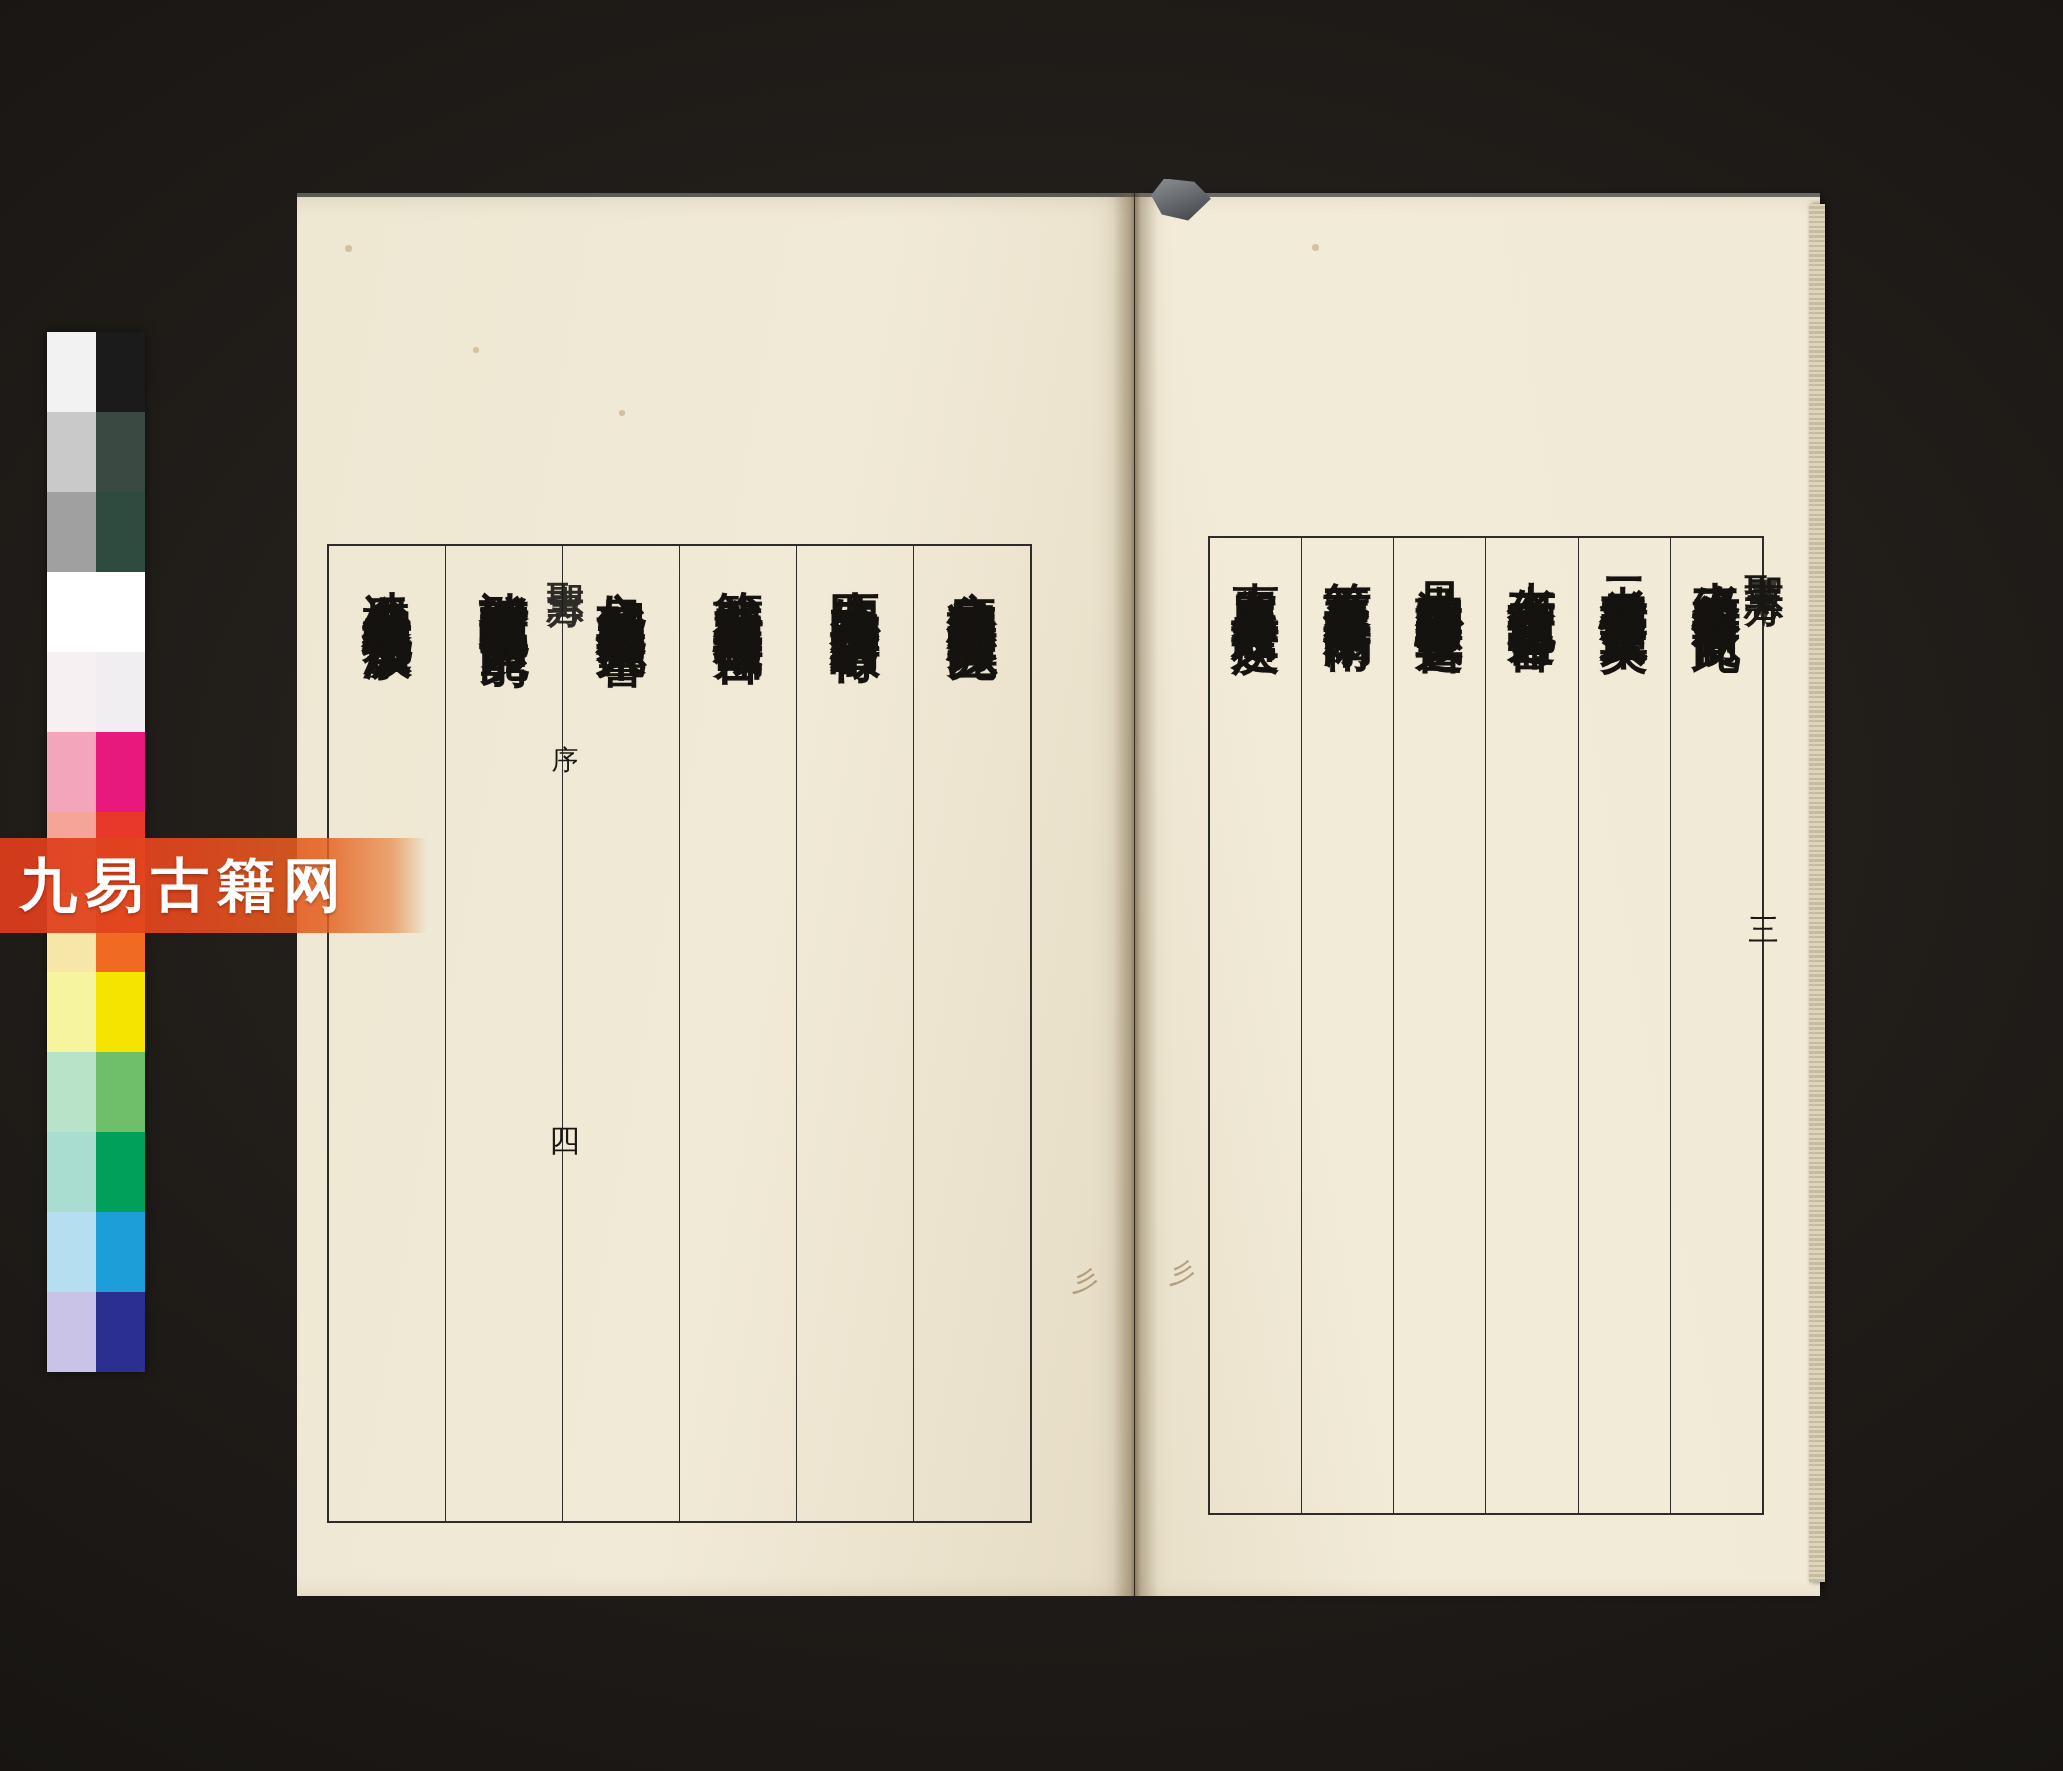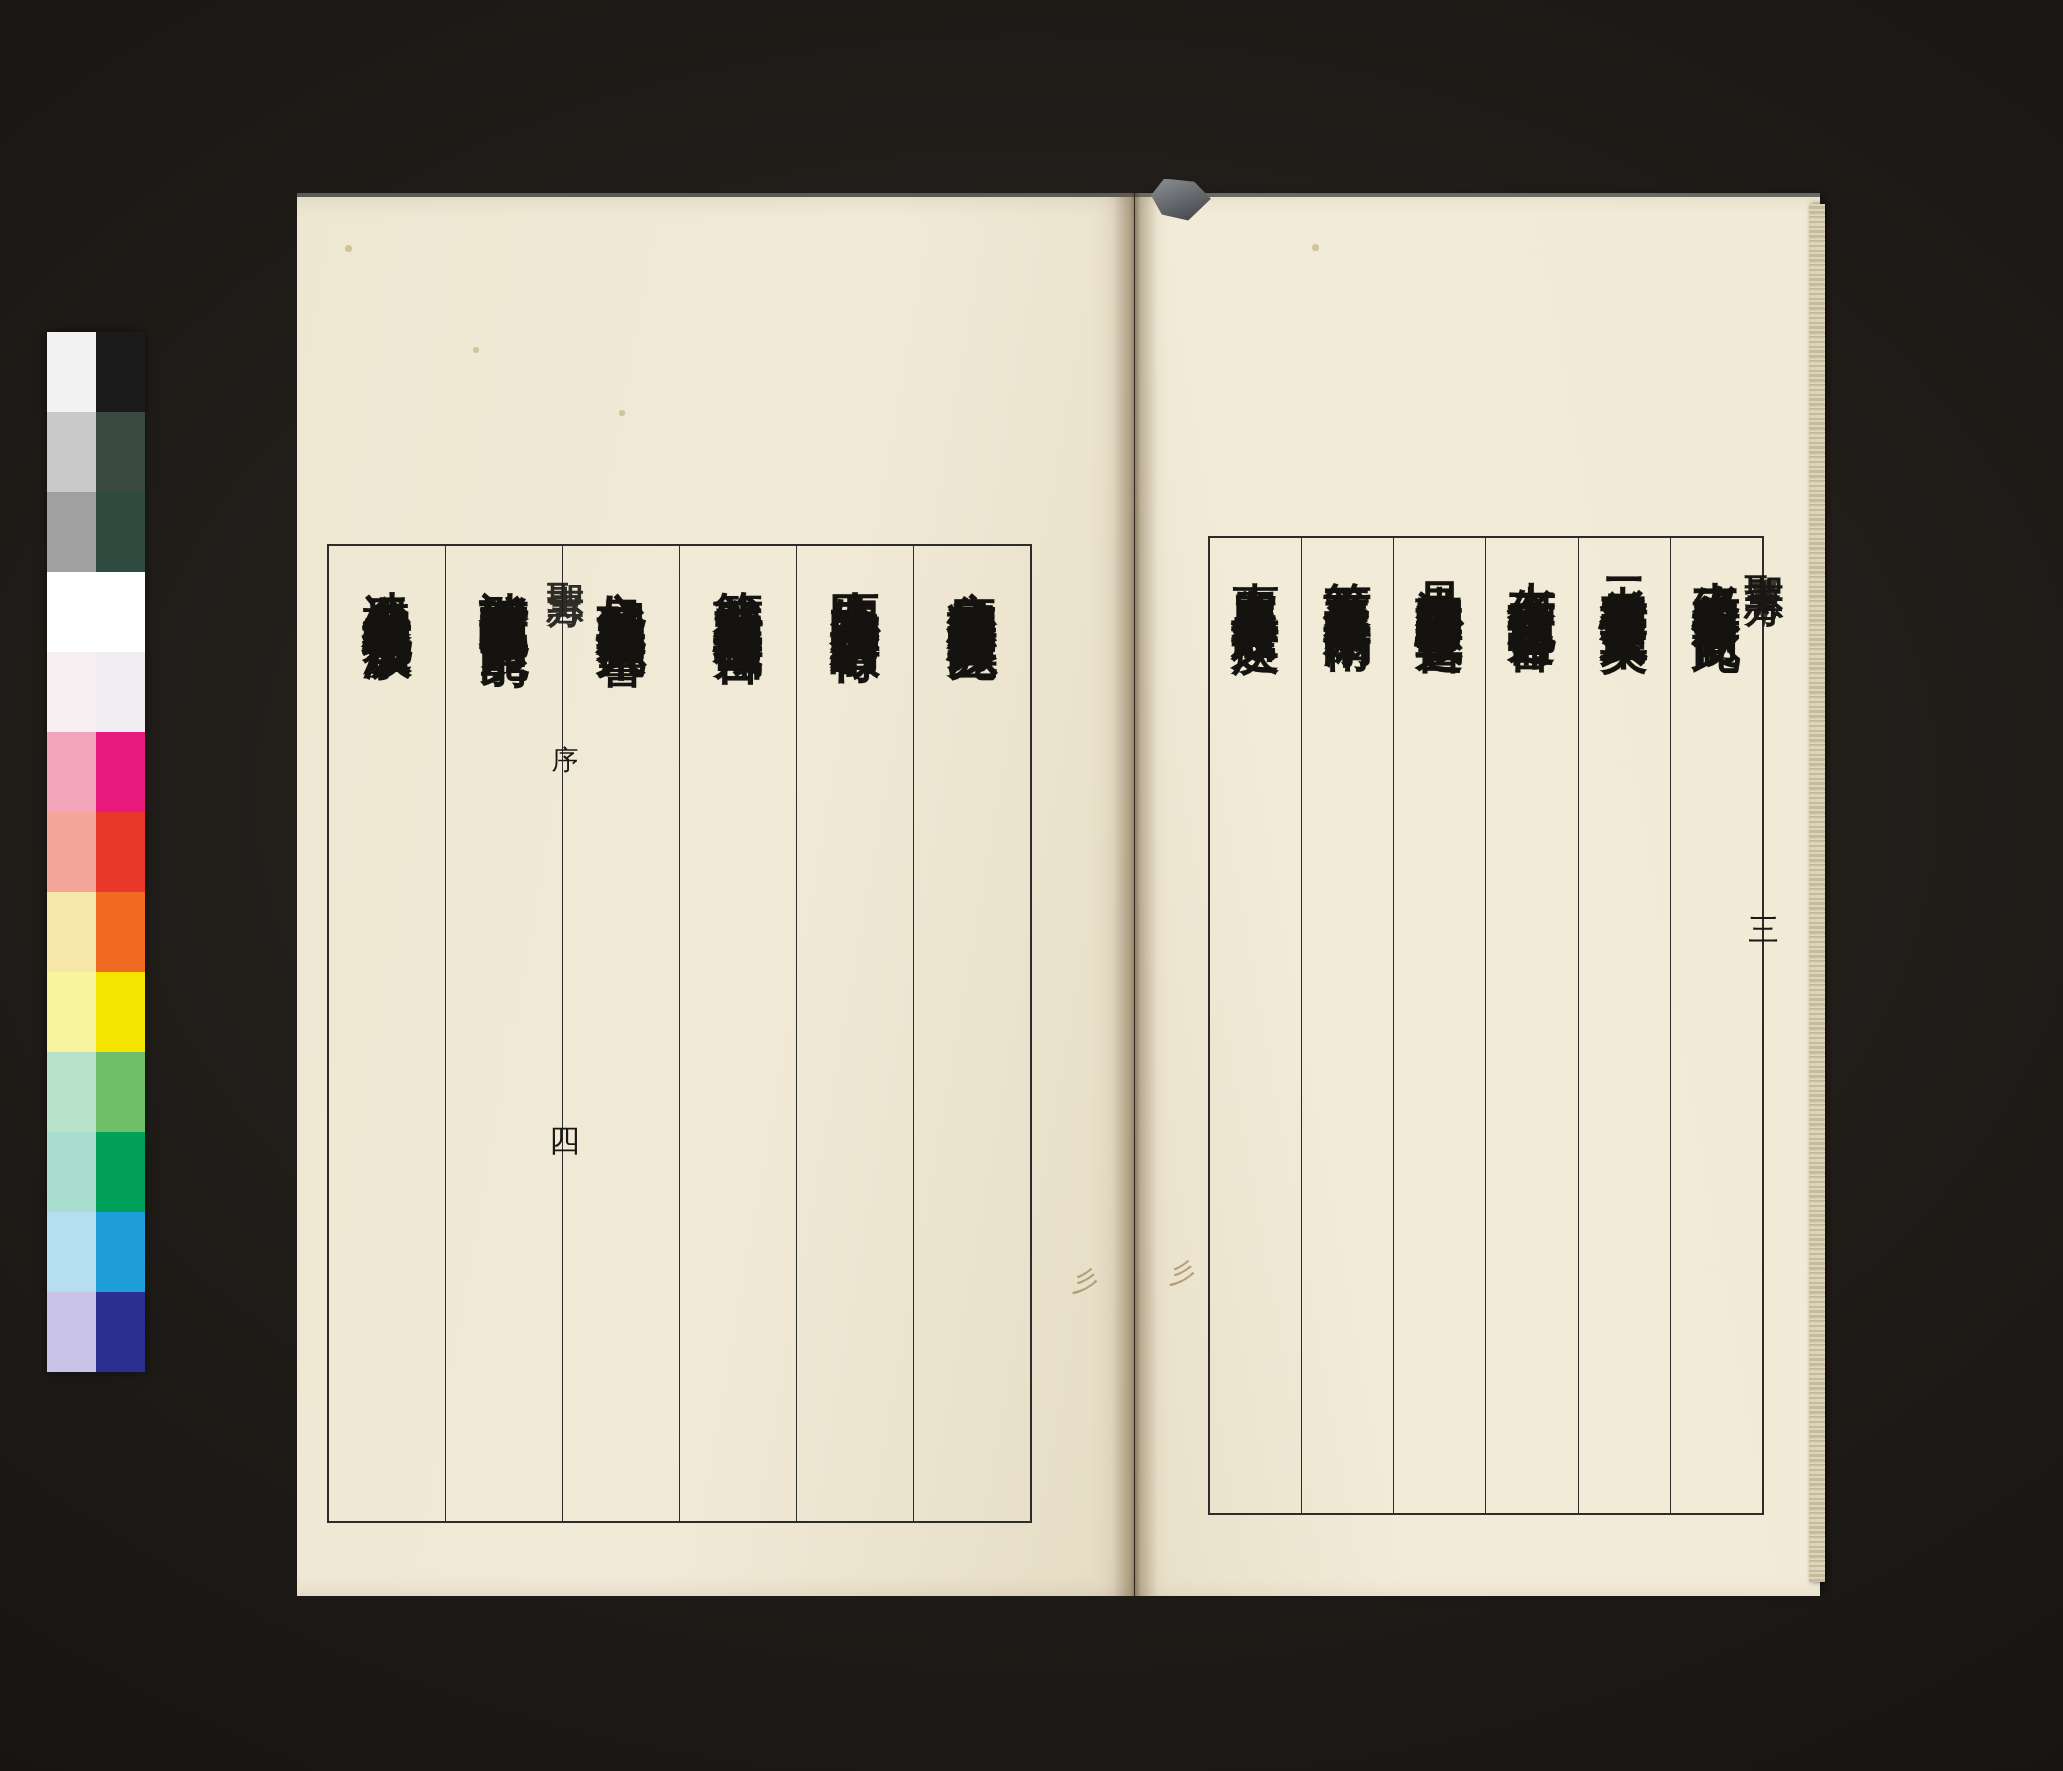--- a/index.html
+++ b/index.html
@@ -367,14 +367,17 @@
         <div class="fish-tail"></div>
         <div class="folio" style="margin-top:266px;">三</div>
       </div>
     </div>
 
     <div id="page-edge"></div>
     <div id="gutter"></div>
     <div id="tear"></div>
   </div>
 
+  <div id="watermark">
+    <span class="wm-text">九易古籍网</span>
+  </div>
 </div>
 
 
 </body></html>

